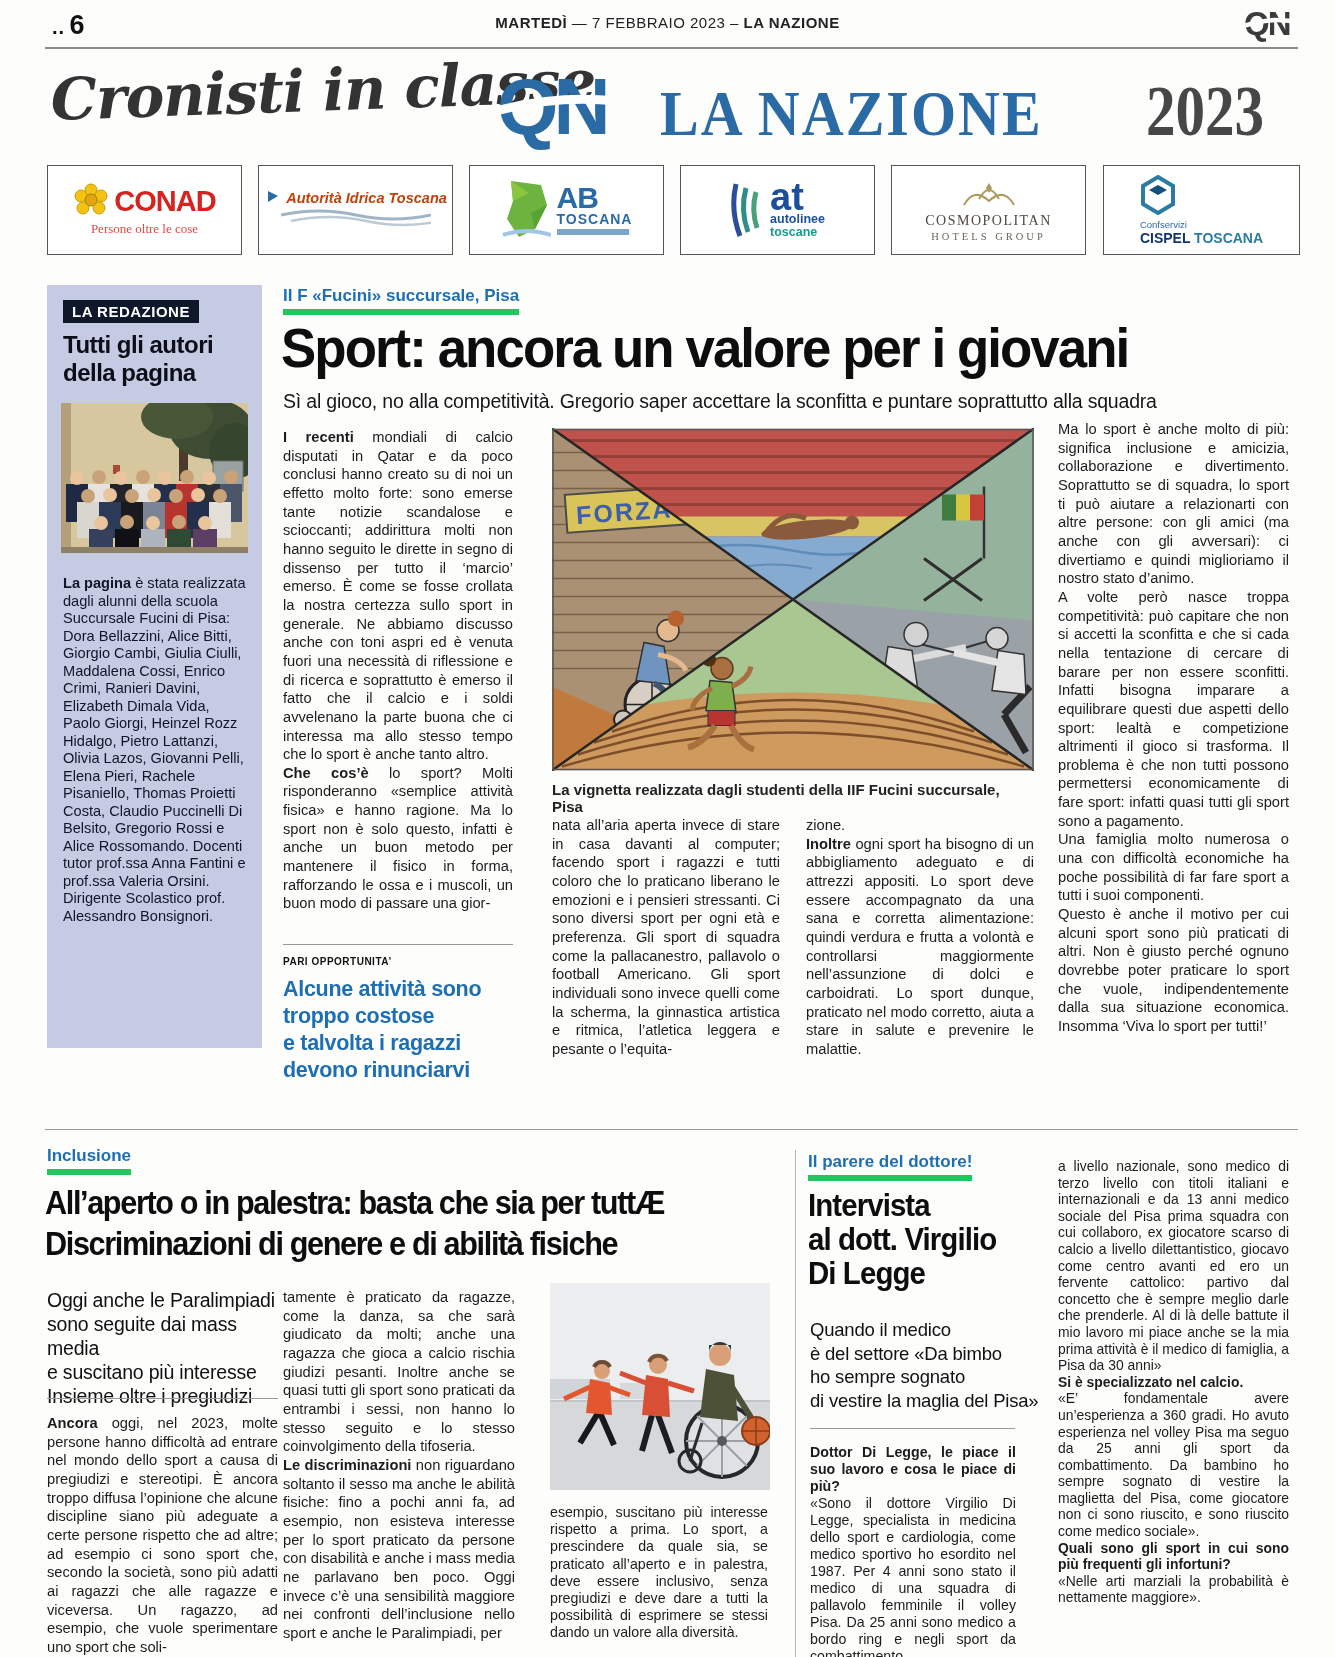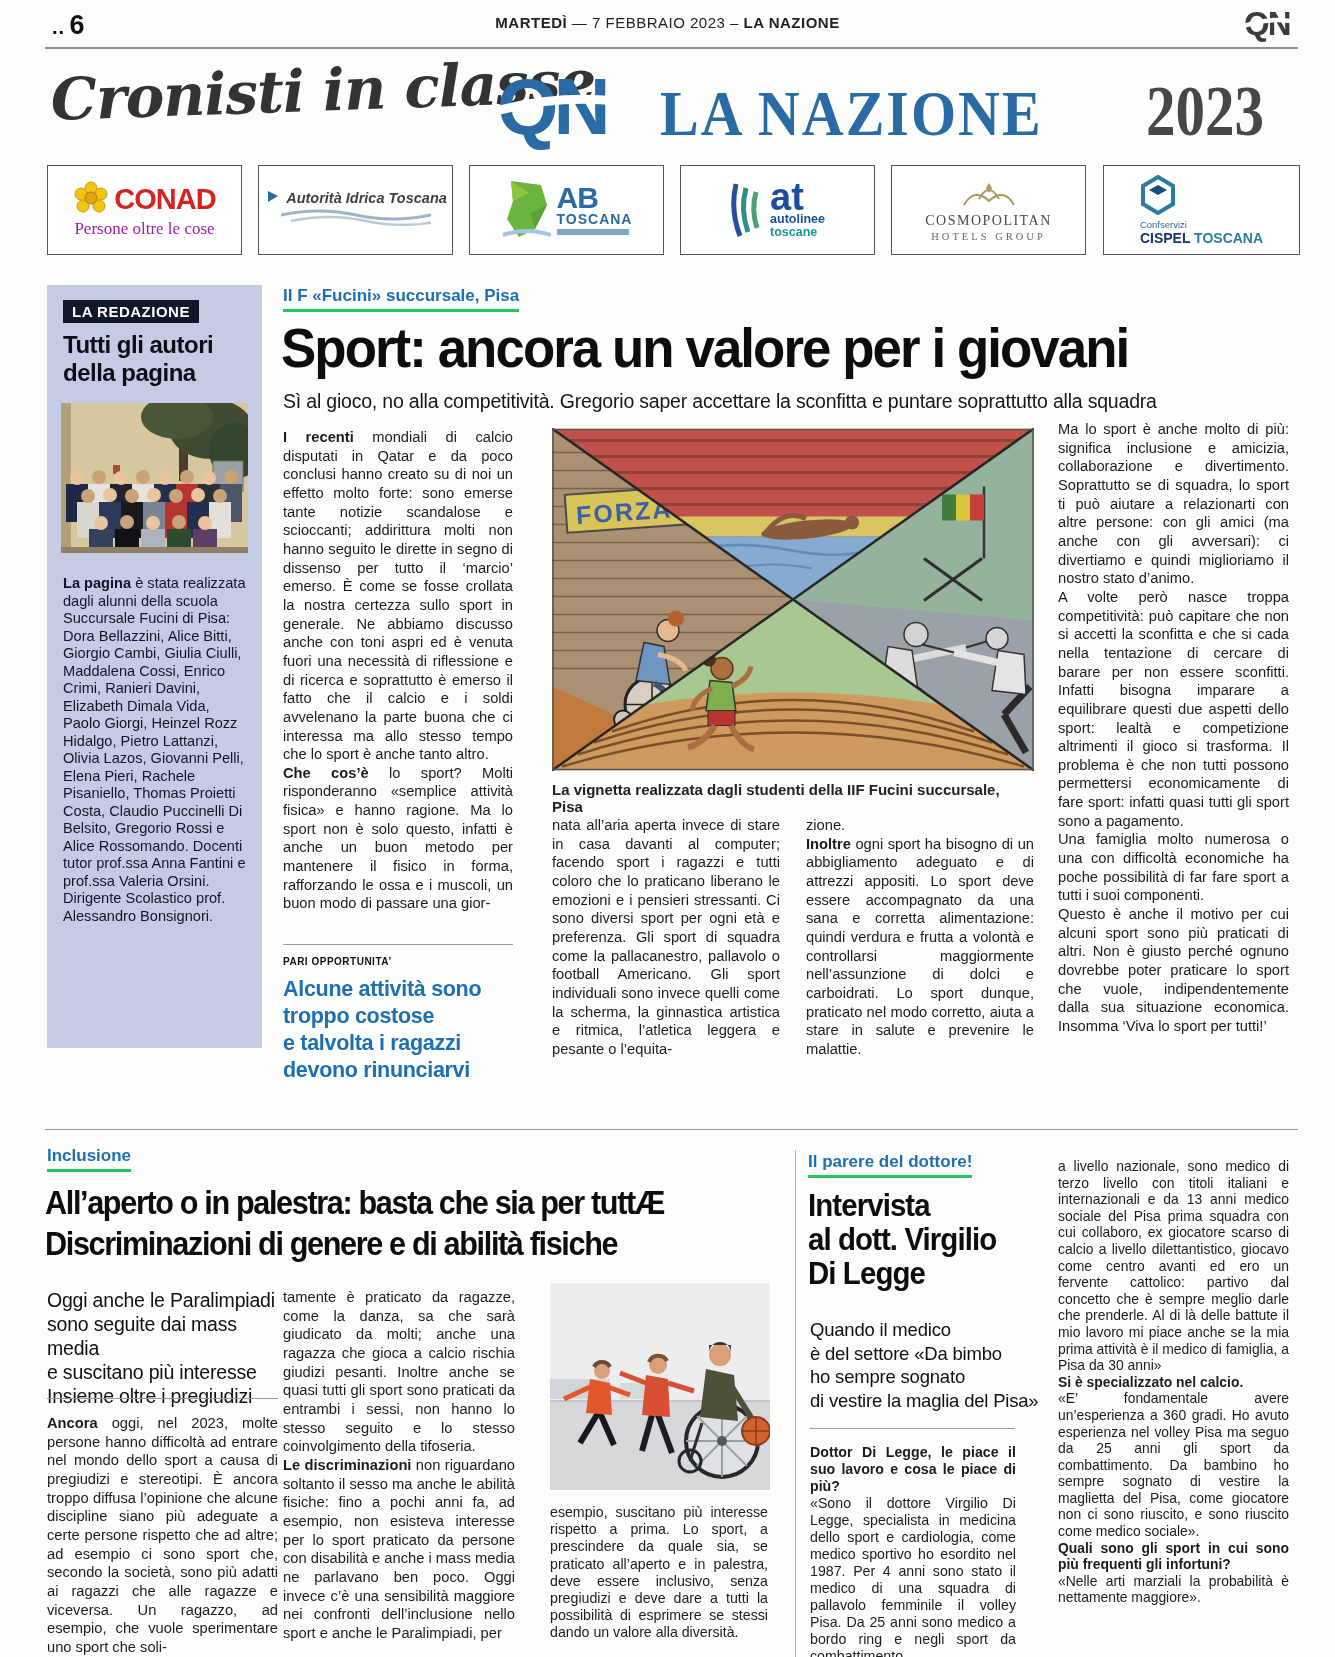--- a/index.html
+++ b/index.html
@@ -25,21 +25,21 @@
       display:flex;align-items:center;justify-content:center;}
   
   #sidebar{background:#c4cbe2;}
   .badge{display:inline-block;background:#0f172a;color:#fff;font-weight:bold;font-size:15px;
       padding:3px 9px;letter-spacing:.5px;}
   .sb-title{font-size:24px;font-weight:bold;color:#0d0d18;line-height:28px;letter-spacing:-.5px;white-space:pre-line;}
   .sb-text{font-size:14.6px;line-height:17.5px;color:#14142a;}
   .sb-text p{margin:0;}
   
   .kicker{display:inline-block;font-weight:bold;color:#1d6fb5;font-size:17px;
-      border-bottom:3px solid #22c55e;padding-bottom:3px;}
+      border-bottom:6px solid #22c55e;padding-bottom:3px;}
   .headline-xl{font-weight:bold;color:#0d0d0d;font-size:55px;letter-spacing:-2px;white-space:nowrap;
       transform:scaleX(.96);transform-origin:left top;}
   .headline-l{font-weight:bold;color:#0d0d0d;font-size:34px;line-height:41px;letter-spacing:-1.5px;
       white-space:pre-line;transform:scaleX(.9);transform-origin:left top;}
   .headline-m{font-weight:bold;color:#0d0d0d;font-size:32px;line-height:34px;letter-spacing:-1px;
       white-space:pre-line;transform:scaleX(.92);transform-origin:left top;}
   .subtitle{font-size:19.5px;color:#161616;letter-spacing:-.2px;}
   .standfirst{font-size:19.5px;line-height:24px;color:#101010;white-space:pre-line;letter-spacing:-.2px;}
   .col{position:absolute;text-align:justify;font-size:14.7px;line-height:18.65px;color:#1c1c1c;overflow:hidden;}
   .col p{margin:0;}
@@ -86,31 +86,31 @@
               <circle cx="18" cy="7" r="6"></circle>
                 <circle cx="28" cy="13" r="6"></circle>
                 <circle cx="26" cy="25" r="6"></circle>
               <circle cx="10" cy="25" r="6"></circle>
                 <circle cx="8" cy="13" r="6"></circle>
             </g>
             <circle cx="18" cy="17" r="6" fill="#e0a50f" stroke="#a87d08"></circle>
           </svg>
           <span style="font-size:29px;font-weight:bold;color:#d6231f;letter-spacing:-1px;">CONAD</span>
         </div>
-        <div style="font-family:'Liberation Serif',serif;font-size:17px;color:#a21caf;margin-top:2px;">Persone oltre le cose</div>
+        <div style="font-family:'Liberation Serif',serif;font-size:13px;color:#ef4444;margin-top:2px;">Persone oltre le cose</div>
       </div>
     </div>
 
     <div class="sponsor-box" style="left:211px;">
       <div style="text-align:center;">
         <div style="display:flex;align-items:center;gap:4px;justify-content:center;">
           <svg width="18" height="18" viewBox="0 0 18 18">
             <polygon points="4,2 14,7 4,13" fill="#2a6aa5"></polygon>
           </svg>
-          <span style="font-size:14.5px;font-weight:bold;font-style:italic;color:#404040;">Autorità Idrica Toscana</span>
+          <span style="font-size:14.5px;font-weight:bold;font-style:italic;color:#c2410c;">Autorità Idrica Toscana</span>
         </div>
         <svg width="150" height="20" viewBox="0 0 150 20">
           <path d="M0,8 Q38,0 75,8 T150,8" stroke="#9fb4c7" stroke-width="3" fill="none"></path>
           <path d="M10,14 Q48,6 85,14 T160,14" stroke="#bcc9d6" stroke-width="2.5" fill="none"></path>
         </svg>
       </div>
     </div>
 
     <div class="sponsor-box" style="left:422px;">
       <svg width="50" height="62" viewBox="0 0 50 62">

